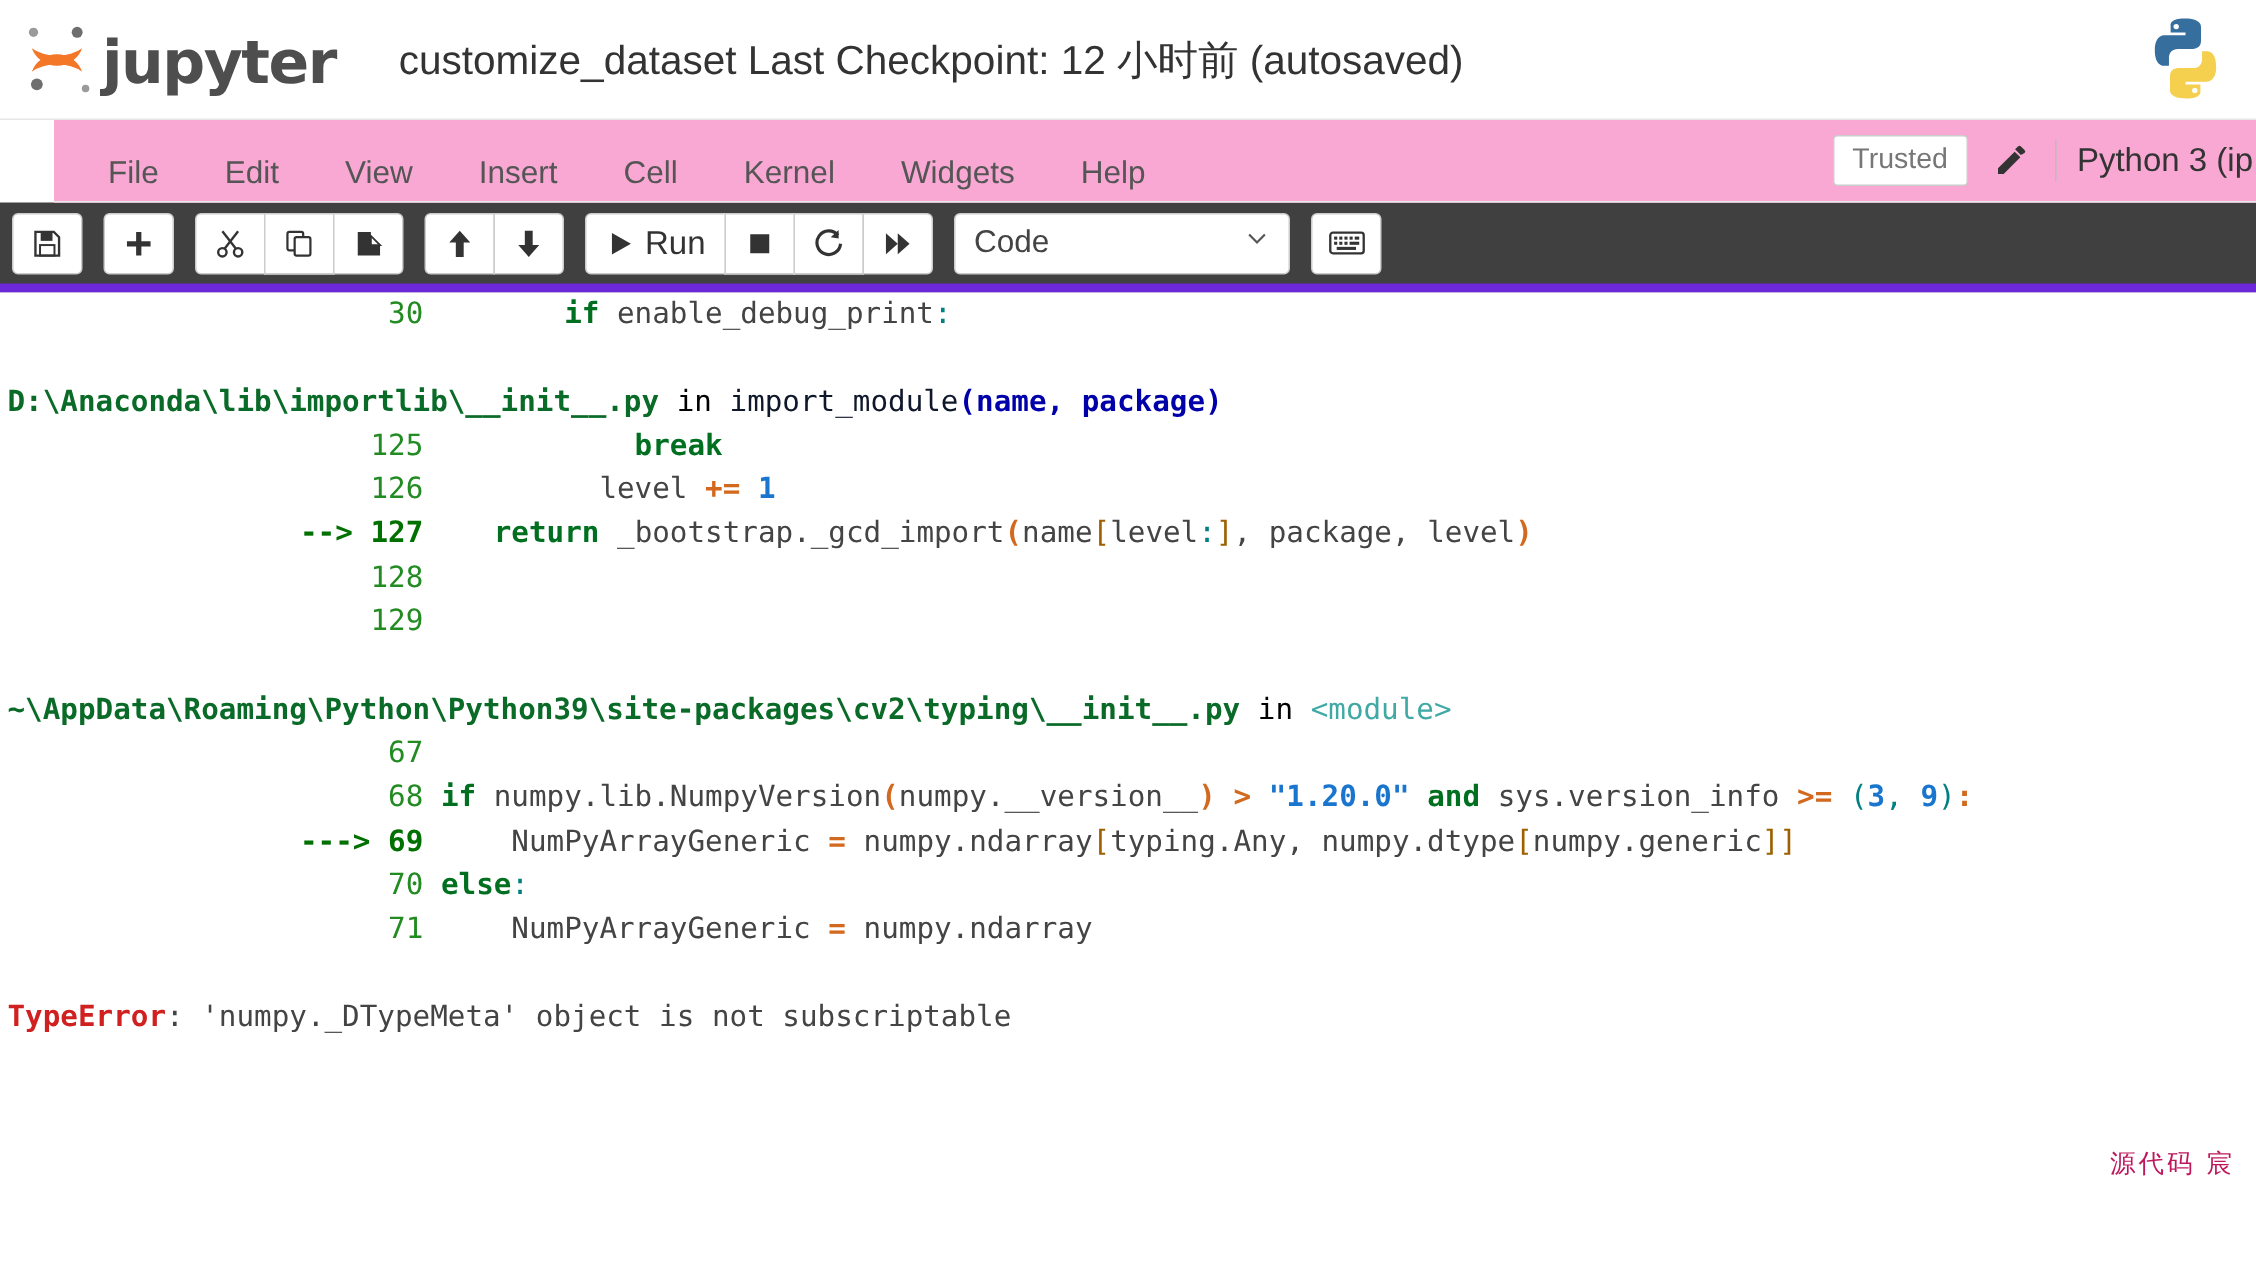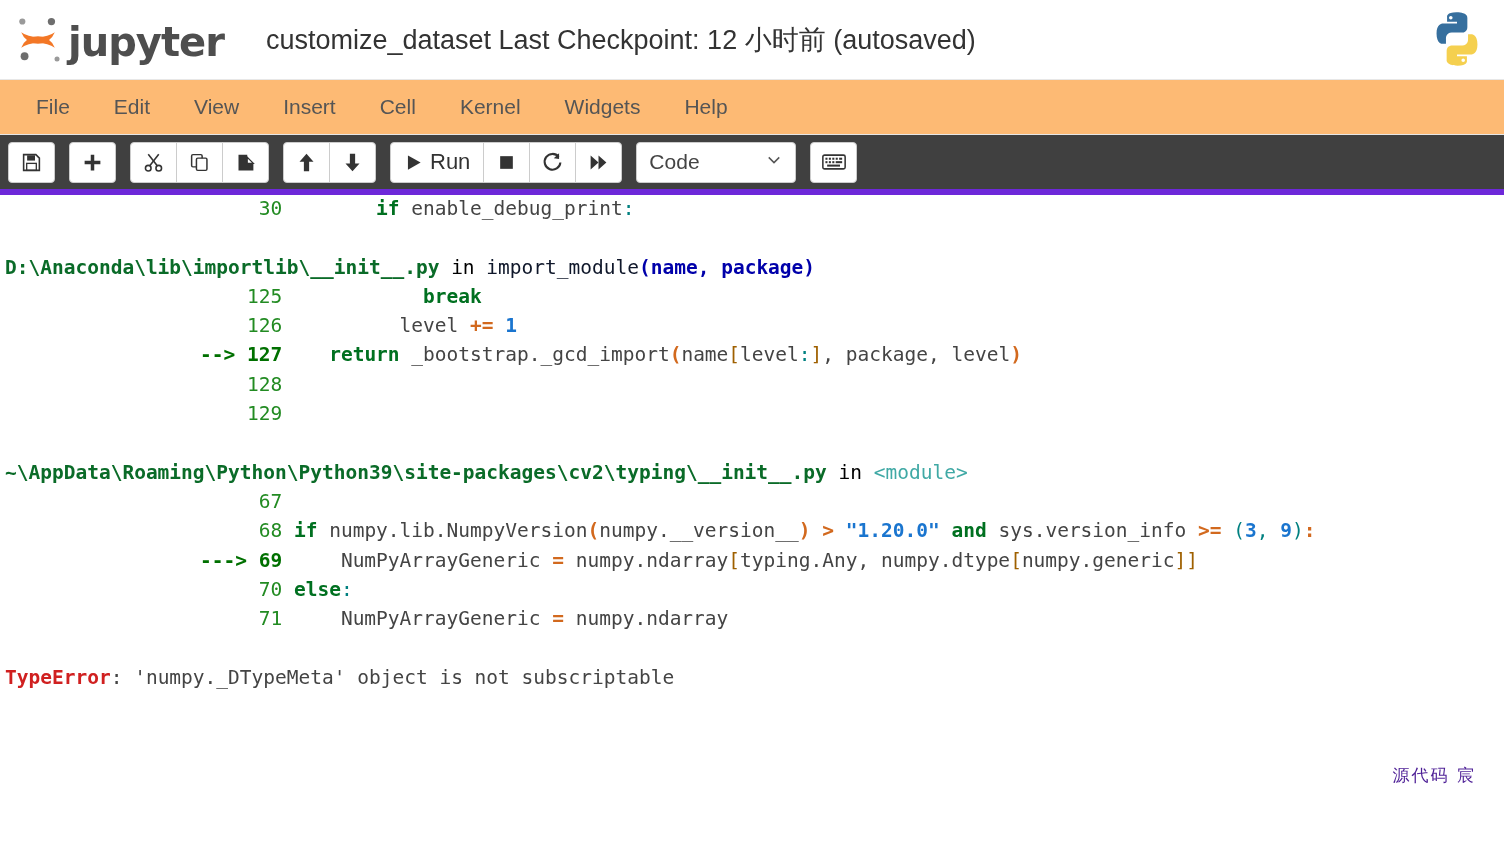--- a/index.html
+++ b/index.html
@@ -47,25 +47,26 @@
   #python-logo {
     position: absolute;
     right: 16px;
     top: 8px;
     width: 62px; height: 62px;
   }
 
   
   #menubar {
     height: 55px;
-    background: #fdba74;
+    background: #f9a8d4;
     border-bottom: 1px solid #e7e7e7;
     display: flex;
-    align-items: center;
-    position: relative;
+    align-items: flex-end;
+    position: relative;
+    margin-left: 36px;
   }
   .menu-item {
     font-size: 21px;
     color: #555555;
     padding: 6px 22px;
     cursor: pointer;
     white-space: nowrap;
   }
   .menu-item:first-child { margin-left: 14px; }
   #menubar-right {
@@ -131,21 +132,21 @@
   .tb-group .tb-btn:last-child  { border-radius: 0 4px 4px 0; }
   .tb-group .tb-btn:only-child  { border-radius: 4px; }
   .tb-btn.wide {
     width: auto;
     padding: 0 13px;
     font-size: 22px;
     color: #333;
     gap: 7px;
   }
   #cell-type-select {
-    width: 160px; height: 41px;
+    width: 224px; height: 41px;
     border: 1px solid #cccccc;
     border-radius: 4px;
     background: #ffffff;
     display: flex;
     align-items: center;
     justify-content: space-between;
     padding: 10px 12px;
     font-size: 21px;
     color: #444;
     cursor: pointer;
@@ -230,24 +231,24 @@
 
   #cells-wrap {
     position: absolute;
     left: 0; right: 0;
     top: 540px;
   }
 
   
   #watermark {
     position: absolute;
-    right: 28px;
+    right: 14px;
     bottom: 3px;
     font-size: 17px;
-    color: #4c1d95;
+    color: #be185d;
     font-family: "DejaVu Sans", sans-serif;
     letter-spacing: 2px;
   }
 </style>
 </head>
 <body>
 
 <div id="header">
 
   <div id="jupyter-logo-wrap">
@@ -276,20 +277,30 @@
 <div id="menubar">
   <div class="menu-item">File</div>
   <div class="menu-item">Edit</div>
   <div class="menu-item">View</div>
   <div class="menu-item">Insert</div>
   <div class="menu-item">Cell</div>
   <div class="menu-item">Kernel</div>
   <div class="menu-item">Widgets</div>
   <div class="menu-item">Help</div>
 
+  <div id="menubar-right">
+    <div id="trusted-badge">Trusted</div>
+    <div id="edit-pencil">
+      <svg viewBox="0 0 24 24" width="24" height="24">
+        <path d="M3 17.2 L3 21 l3.8 0 L17.9 9.9 14.1 6.1 Z M20.7 7 a1.4 1.4 0 0 0 0 -2 l-2.4 -2.4 a1.4 1.4 0 0 0 -2 0 l-1.9 1.9 3.8 3.8 Z" fill="#333"></path>
+      </svg>
+    </div>
+    <div id="kernel-sep"></div>
+    <div id="kernel-name">Python 3 (ip</div>
+  </div>
 </div>
 
 <div id="toolbar">
 
   <div class="tb-group">
     <div class="tb-btn">
       <svg viewBox="0 0 24 24" width="21" height="21">
         <path d="M3 3 h14 l4 4 v14 H3 Z" fill="none" stroke="#333" stroke-width="1.8"></path>
         <rect x="7" y="3.8" width="9" height="6" fill="#333"></rect>
         <rect x="6.5" y="13" width="11" height="8" fill="none" stroke="#333" stroke-width="1.5"></rect>

